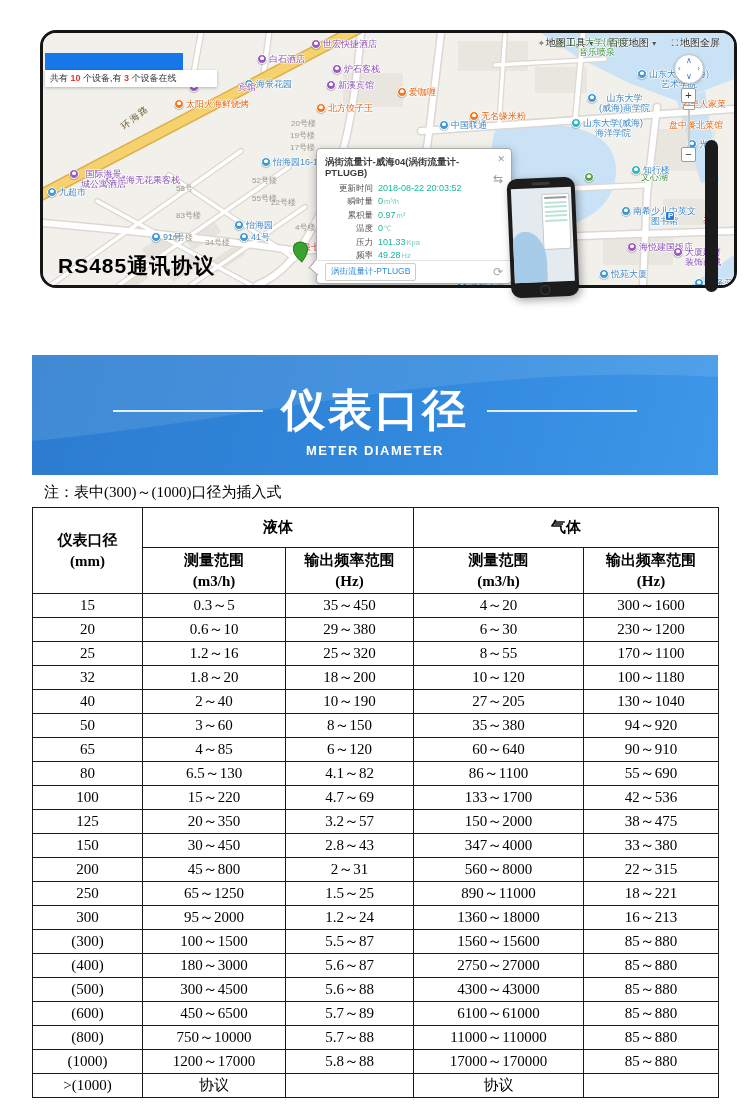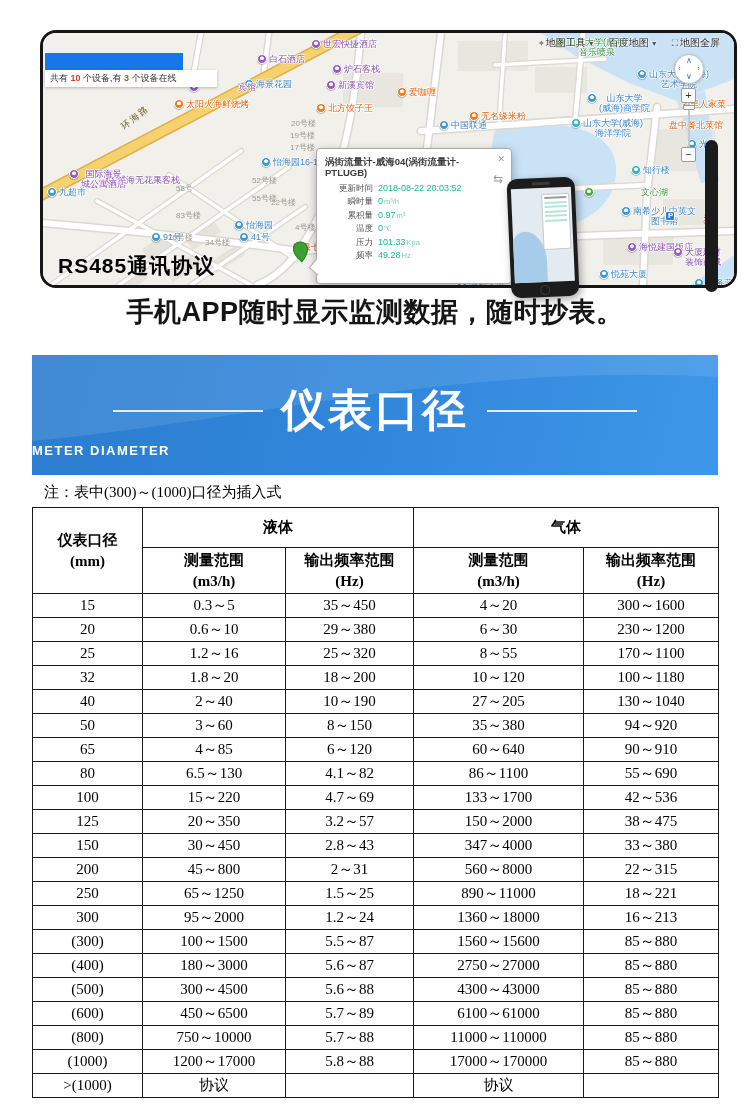--- a/index.html
+++ b/index.html
@@ -105,21 +105,21 @@
     font-size:27px; font-weight:600; color:#151515; letter-spacing:0.5px; }
 
   
   .banner { position:absolute; left:32px; top:355px; width:686px; height:120px; overflow:hidden;
     background:linear-gradient(105deg,#2c7ccf 0%,#3188dd 55%,#3f97e9 100%); }
   .banner-swoosh { position:absolute; left:0; top:0; width:100%; height:100%; }
   .banner-titlerow { position:absolute; left:0; top:26px; width:100%; display:flex;
     align-items:center; justify-content:center; gap:18px; }
   .banner-line { width:150px; height:2px; background:rgba(255,255,255,.85); }
   .banner-title { font-size:44px; font-weight:600; color:#fff; letter-spacing:3px; }
-  .banner-sub { position:absolute; left:0; top:88px; width:100%; 
+  .banner-sub { position:absolute; left:0; top:88px; width:100%; text-align:center;
     font-size:13px; font-weight:bold; color:#fff; letter-spacing:1.5px; }
 
   
   .note { position:absolute; left:44px; top:483px; font-family:"Liberation Serif", serif;
     font-size:15px; color:#000; }
   .spec-table { position:absolute; left:32px; top:507px; width:686px; border-collapse:collapse;
     table-layout:fixed; font-family:"Liberation Serif", serif; color:#000; }
   .spec-table th, .spec-table td { border:1px solid #1a1a1a; text-align:center; vertical-align:middle;
     font-size:15px; padding:0; }
   .spec-table th { font-weight:bold; line-height:1.35; }
@@ -250,21 +250,21 @@
         <div class="poi hotel" style="left: 26px; top: 136px;"><i class="poi-icon"></i><span>国际海景
 城公寓酒店</span></div>
         <div class="poi blue" style="left: 4px; top: 154px;"><i class="poi-icon"></i><span>九超市</span></div>
         <div class="poi blue" style="left: 218px; top: 124px;"><i class="poi-icon"></i><span>怡海园16-1号</span></div>
         <div class="poi blue" style="left: 191px; top: 187px;"><i class="poi-icon"></i><span>怡海园</span></div>
         <div class="poi blue" style="left: 108px; top: 199px;"><i class="poi-icon"></i><span>91号</span></div>
         <div class="poi blue" style="left: 196px; top: 199px;"><i class="poi-icon"></i><span>41号</span></div>
         <div class="poi red" style="left: 250px; top: 209px;"><span>御泉七</span></div>
         <div class="poi blue" style="left: 348px; top: 238px;"><i class="poi-icon"></i><span>华安观海大厦</span></div>
         <div class="poi blue" style="left: 414px; top: 246px;"><i class="poi-icon"></i><span>明利大厦</span></div>
-        <div class="poi green" style="left: 541px; top: 154px; gap: 47px;"><i class="poi-icon"></i><span>文心湖</span></div>
+        <div class="poi green" style="left: 541px; top: 139px; gap: 47px;"><i class="poi-icon"></i><span>文心湖</span></div>
         <div class="poi teal" style="left: 588px; top: 132px;"><i class="poi-icon"></i><span>知行楼</span></div>
         <div class="poi blue" style="left: 578px; top: 173px;"><i class="poi-icon"></i><span>南希少儿中英文
 图书馆</span></div>
         <div class="poi hotel" style="left: 584px; top: 209px;"><i class="poi-icon"></i><span>海悦建国饭店</span></div>
         <div class="poi hotel" style="left: 630px; top: 214px;"><i class="poi-icon"></i><span>大厦建材
 装饰商城</span></div>
         <div class="poi blue" style="left: 556px; top: 236px;"><i class="poi-icon"></i><span>悦苑大厦</span></div>
         <div class="poi blue" style="left: 651px; top: 245px;"><i class="poi-icon"></i><span>水务营业厅</span></div>
         <div class="poi blue" style="left: 644px; top: 106px;"><i class="poi-icon"></i><span>光学</span></div>
         <div class="poi picon" style="left: 622px; top: 178px;"><i class="poi-icon"></i><span class="picon-letter">P</span></div>
@@ -323,20 +323,24 @@
           </div>
           <div class="pp-row">
             <span class="pp-label">压力</span>
             <span class="pp-val">101.33<i class="pp-unit">Kpa</i></span>
           </div>
           <div class="pp-row">
             <span class="pp-label">频率</span>
             <span class="pp-val">49.28<i class="pp-unit">Hz</i></span>
           </div>
         </div>
+      <div class="pp-tabbar">
+        <span class="pp-tab">涡街流量计-PTLUGB</span>
+        <span class="pp-refresh">⟳</span>
+      </div>
     </div>
 
     <div class="map-caption">RS485通讯协议</div>
   </div>
 
   <div class="phone-edge"></div>
 
   <div class="phone">
     <div class="phone-speaker"></div>
     <div class="phone-screen">
@@ -346,21 +350,20 @@
           <i></i>
           <i></i>
           <i></i>
           <i></i>
           <i></i>
       </div>
     </div>
     <div class="phone-home"></div>
   </div>
 
-  <div class="headline">手机APP随时显示监测数据，随时抄表。</div>
 
   <div class="banner">
     <svg class="banner-swoosh" viewBox="0 0 686 120" preserveAspectRatio="none">
       <path d="M0,86 C220,66 420,8 686,22 L686,0 L0,0 Z" fill="rgba(255,255,255,0.10)"></path>
     </svg>
     <div class="banner-titlerow">
       <div class="banner-line"></div>
       <div class="banner-title">仪表口径</div>
       <div class="banner-line"></div>
     </div>

